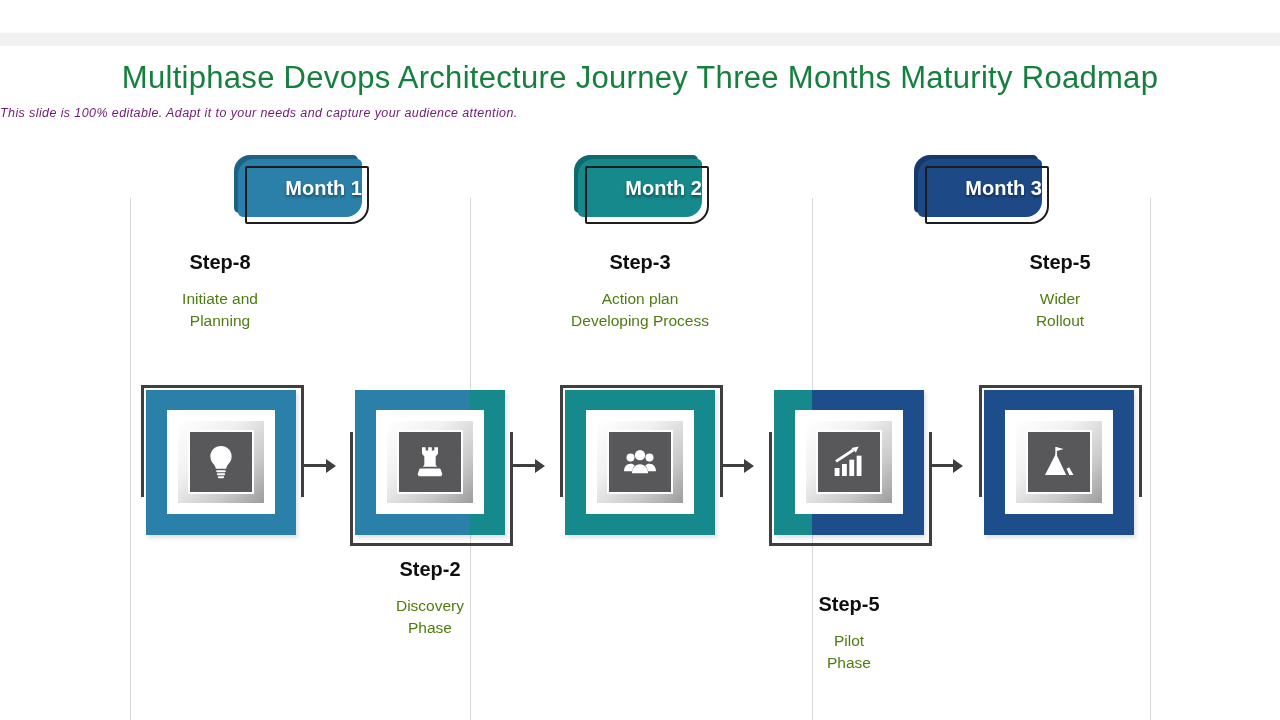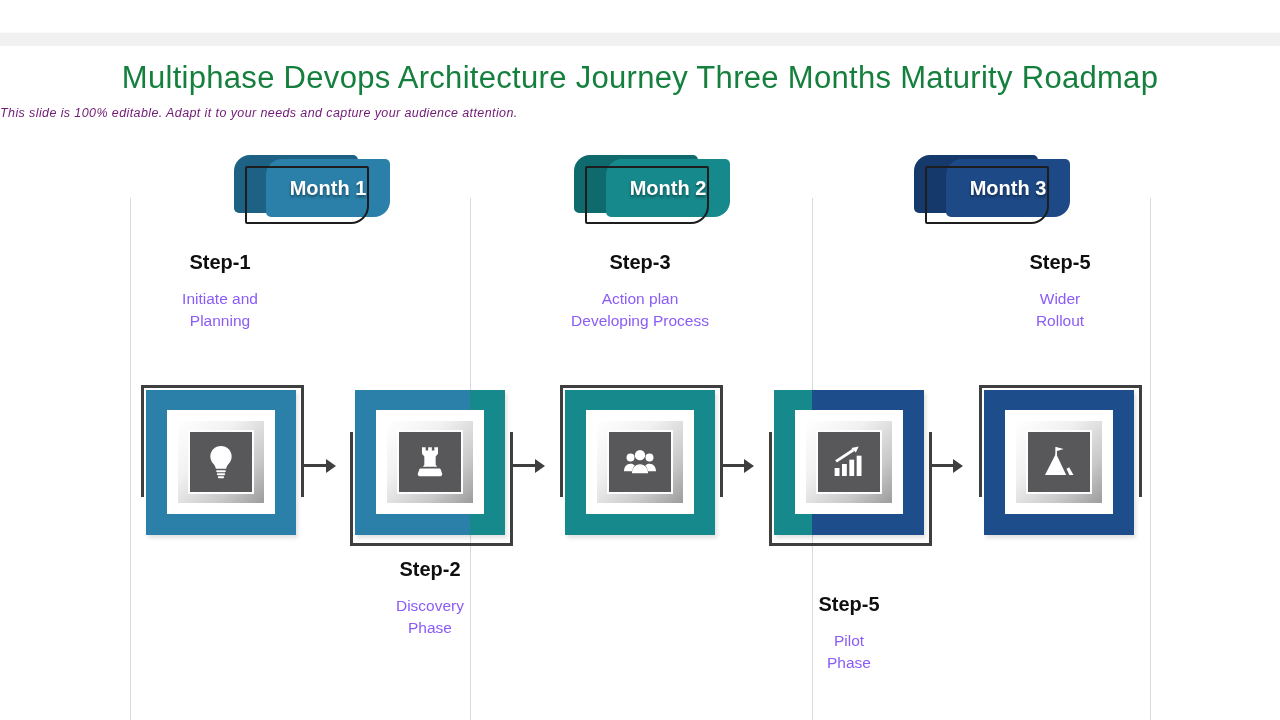--- a/index.html
+++ b/index.html
@@ -13,21 +13,21 @@
             font-style:italic;font-size:12.5px;color:#701a75;letter-spacing:.4px;}
 
   .divider{position:absolute;top:198px;width:1px;height:522px;background:#d9d9d9;}
 
   
   .badge{position:absolute;top:155px;width:140px;height:74px;}
   .badge-shade{position:absolute;left:0;top:0;width:124px;height:58px;border-radius:16px 5px 16px 5px;}
   .badge-outline{position:absolute;left:11px;top:11px;width:124px;height:58px;box-sizing:border-box;
                  border:2px solid #1d1d1d;border-radius:2px 2px 18px 2px;background:transparent;}
   .badge-fill{position:absolute;left:4px;top:4px;width:124px;height:58px;border-radius:16px 5px 16px 5px;
-              display:flex;align-items:center;justify-content:center;margin-left:28px;}
+              display:flex;align-items:center;justify-content:flex-end;}
   .badge-label{color:#fff;font-size:20px;font-weight:700;text-shadow:0 2px 3px rgba(0,0,0,.45);}
 
   
   .frame{position:absolute;box-sizing:border-box;border:3px solid #3f3f3f;}
   .frame.open-bottom{border-bottom:none;}
   .frame.open-top{border-top:none;}
 
   .icon-box{position:absolute;top:390px;width:150px;height:145px;box-shadow:2px 3px 4px rgba(0,0,0,.12);}
   .fill-layer{position:absolute;top:0;height:100%;}
   .sq-white{position:absolute;left:21px;top:20px;width:108px;height:104px;background:#fff;}
@@ -39,21 +39,21 @@
   .sq-dark svg .fillw{fill:#fff;}
 
   
   .arrow{position:absolute;top:464px;height:3px;width:22px;background:#3f3f3f;}
   .arrow::after{content:"";position:absolute;right:-10px;top:-5.5px;width:0;height:0;
                 border-left:10px solid #3f3f3f;border-top:7px solid transparent;border-bottom:7px solid transparent;}
 
   
   .step-text{position:absolute;text-align:center;color:#161616;}
   .step-title{font-size:20px;font-weight:700;line-height:24px;margin-bottom:14px;color:#0f0f0f;}
-  .step-line{font-size:15.5px;line-height:22px;color:#8b5cf6;}
+  .step-line{font-size:15.5px;line-height:22px;color:#4d7c0f;}
 </style>
 </head>
 <body>
 
 <div class="canvas">
 
   <div class="top-strip"></div>
 
   <h1 class="title">Multiphase Devops Architecture Journey Three Months Maturity Roadmap</h1>
   <div class="subtitle">This slide is 100% editable. Adapt it to your needs and capture your audience attention.</div>
@@ -164,21 +164,21 @@
       <svg viewBox="0 0 24 24" aria-hidden="true">
         <rect class="fillw" x="9.8" y="3" width="1" height="5"></rect>
         <path class="fillw" d="M10.8 3.1l4 1.1-4 1.2z"></path>
         <path class="fillw" d="M10.2 6.9 16.3 19.8H3.6z"></path>
         <path class="fillw" d="M16.5 16.1l1.6-1 2.6 4.7h-2.5z"></path>
       </svg>
     </div>
   </div>
 
   <div class="step-text" style="left:120px;top:250px;width:200px;">
-    <div class="step-title">Step-1</div>
+    <div class="step-title">Step-8</div>
     <div class="step-line">Initiate and</div>
     <div class="step-line">Planning</div>
   </div>
 
   <div class="step-text" style="left:530px;top:250px;width:220px;">
     <div class="step-title">Step-3</div>
     <div class="step-line">Action plan</div>
     <div class="step-line">Developing Process</div>
   </div>
 

